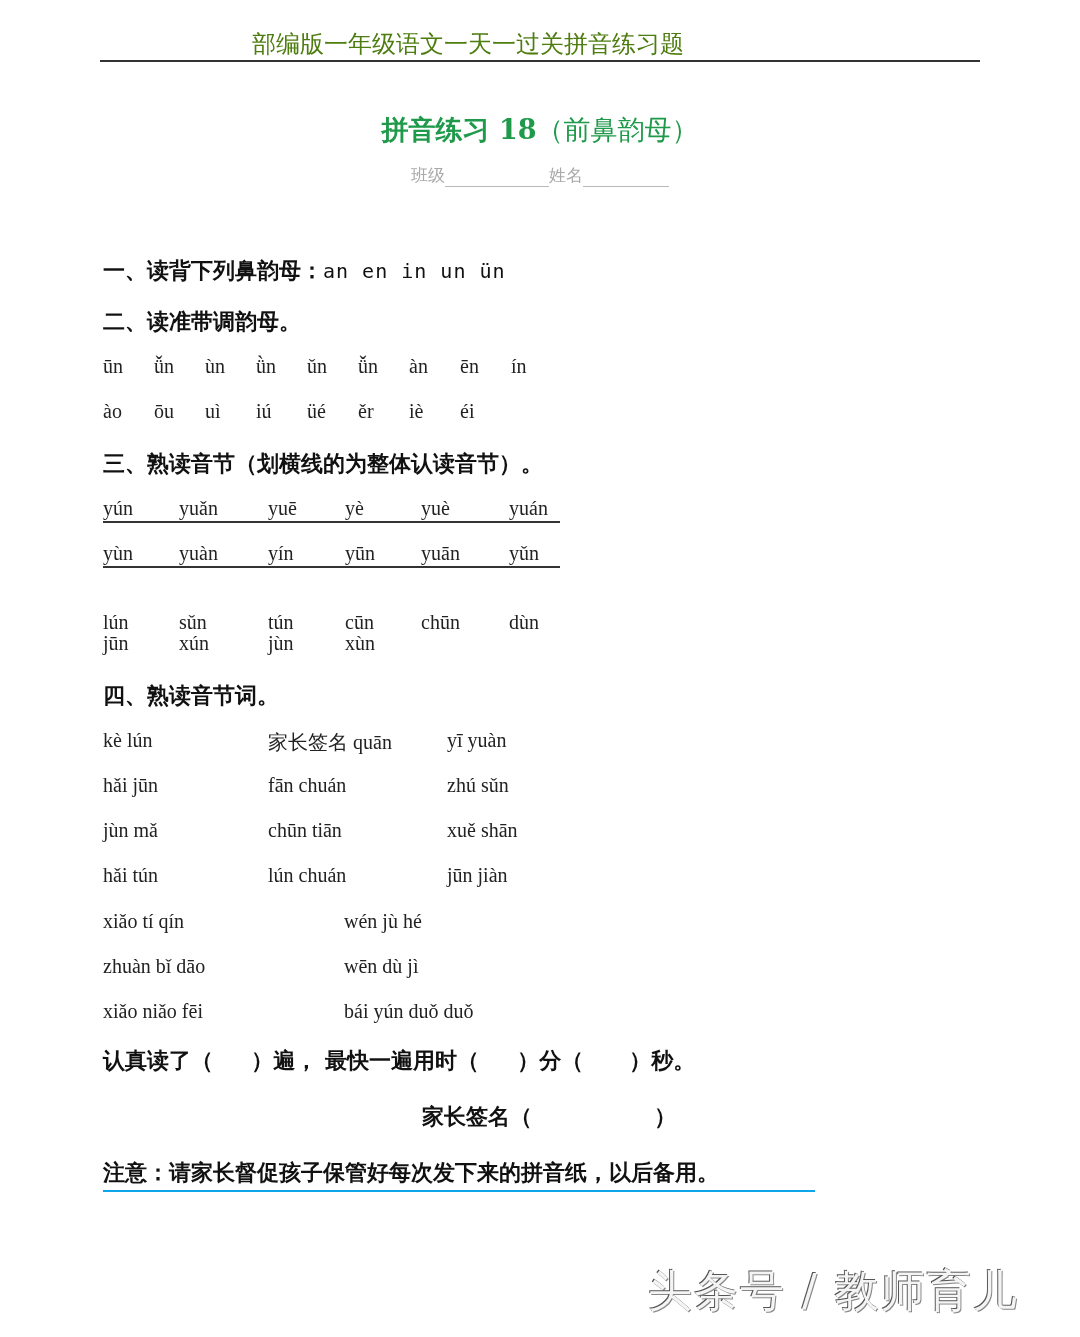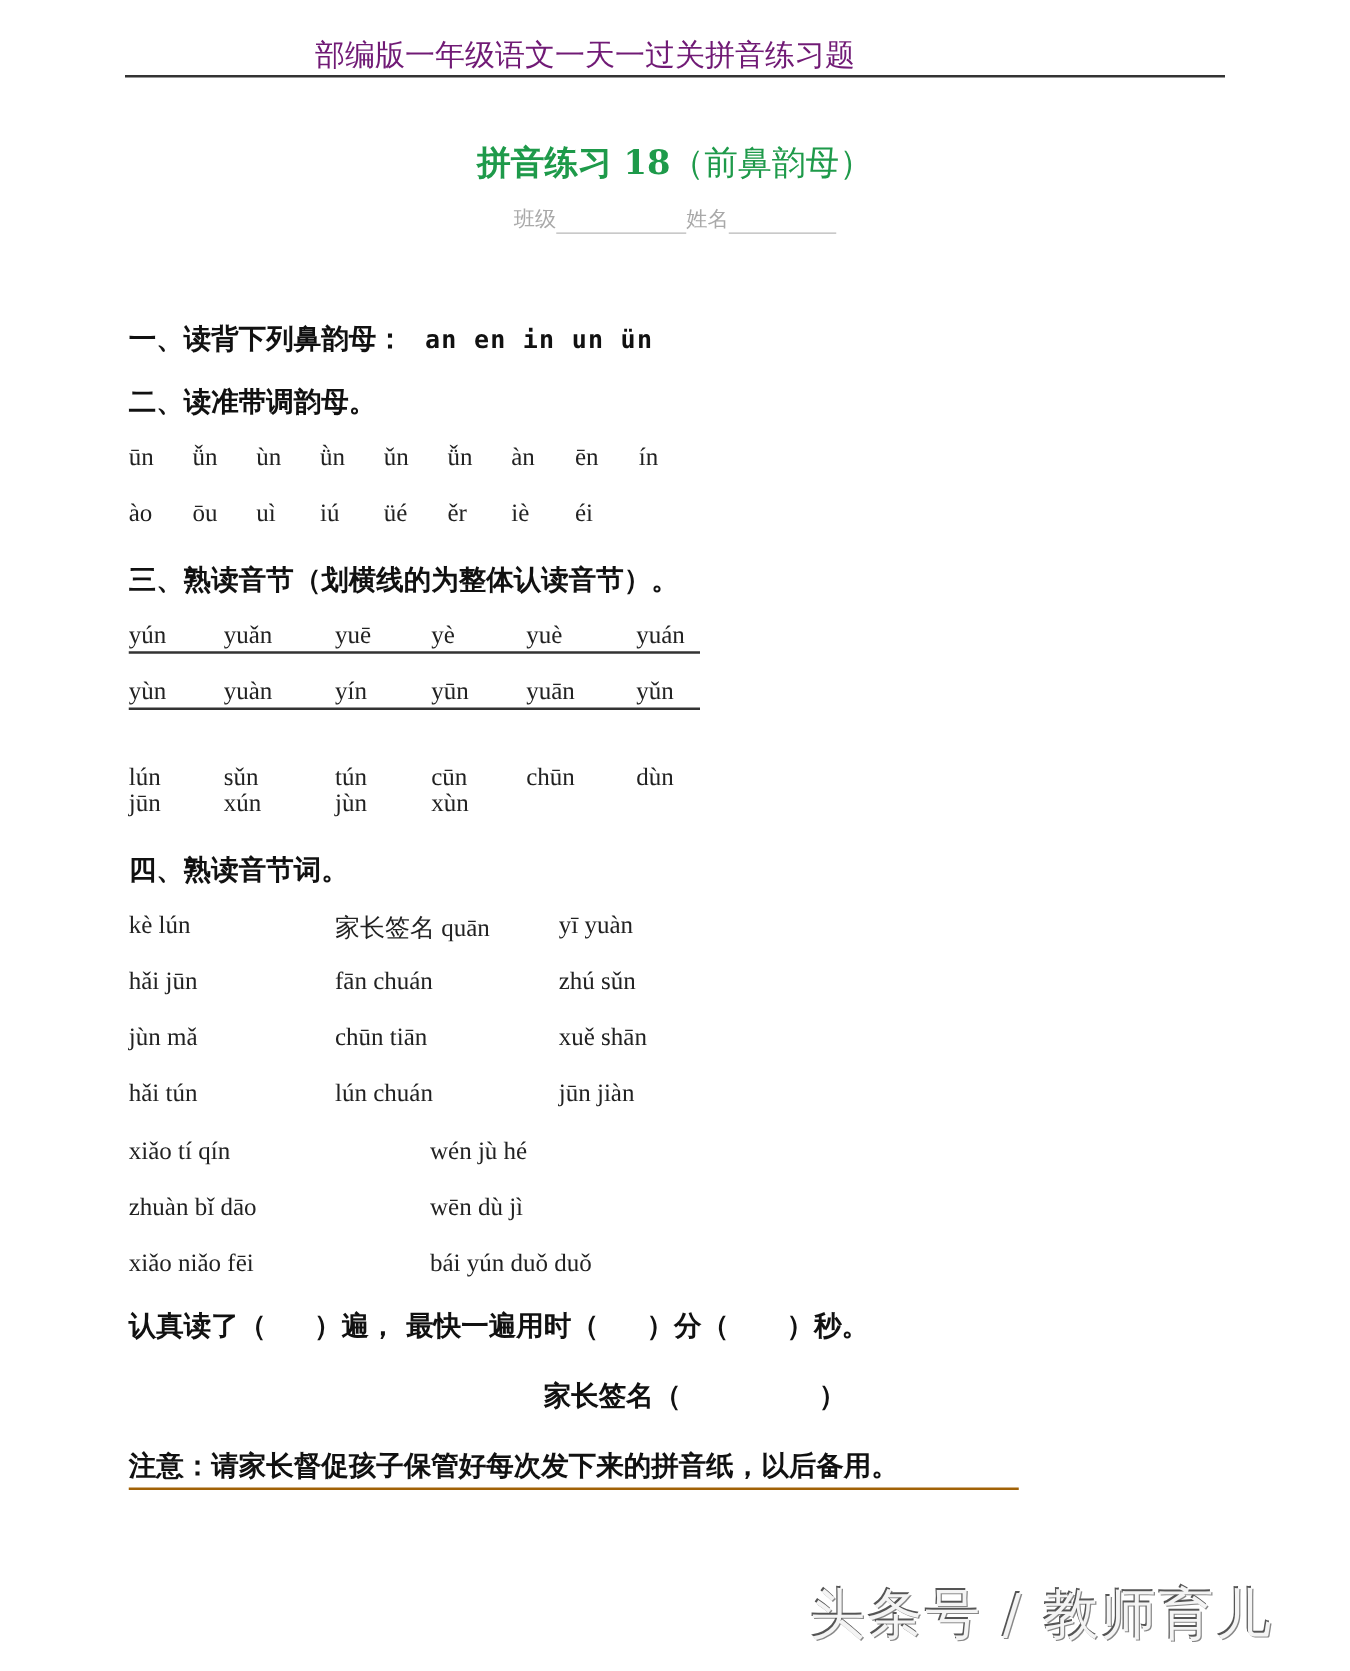--- a/index.html
+++ b/index.html
@@ -3,46 +3,46 @@
 <meta charset="utf-8">
 <style>
   html, body { margin: 0; padding: 0; }
   body {
     width: 1080px; height: 1337px; background: #ffffff; position: relative; overflow: hidden;
     font-family: "DejaVu Serif", "Liberation Serif", serif; color: #1a1a1a;
   }
   .abs { position: absolute; }
   .header-title {
     left: 0; width: 936px; top: 28px; text-align: center;
-    font-family: Liberation Mono, monospace; font-size: 24px; color: #701a75; letter-spacing: 0px;
+    font-family: Liberation Mono, monospace; font-size: 24px; color: #4d7c0f; letter-spacing: 0px;
   }
   .header-rule { left: 100px; width: 880px; top: 60px; height: 0; border-top: 2px solid #333; }
   .title {
     left: 0; width: 1080px; top: 112px; text-align: center;
     font-family: "DejaVu Serif", serif; font-size: 27px; font-weight: bold; color: #1e9a4a;
   }
   .title .sub { font-weight: normal; }
   .name-line {
     left: 0; width: 1080px; top: 164px; text-align: center;
     font-family: Liberation Mono, monospace; font-size: 17px; color: #a9a9a9;
   }
   .blank { display: inline-block; border-bottom: 1px solid #b8b8b8; height: 18px; vertical-align: bottom; }
   .heading {
     left: 103px; font-family: "DejaVu Sans", sans-serif; font-weight: bold; font-size: 22px; color: #111;
     white-space: nowrap;
   }
-  .heading .py { font-weight: bold; font-family: "DejaVu Sans Mono", monospace; font-size: 20px; letter-spacing: 1px; margin-left: 17px; }
+  .heading .py { font-weight: normal; font-family: "DejaVu Sans Mono", monospace; font-size: 20px; letter-spacing: 1px; }
   .row { left: 103px; white-space: nowrap; font-family: "DejaVu Sans Mono", "Liberation Mono", monospace; font-size: 20px; color: #222; }
   .cell { position: absolute; top: 0; white-space: nowrap; font-family: Liberation Serif, serif; }
   .underline-rule { position: absolute; left: 103px; width: 457px; border-top: 2px solid #333; }
   .footer-text { left: 103px; font-family: "DejaVu Sans", sans-serif; font-weight: bold; font-size: 22px; color: #111; white-space: nowrap; }
-  .sign { left: 422px; font-family: Liberation Serif, serif; font-weight: bold; font-size: 22px; color: #111; white-space: nowrap; margin-left: 13px; }
+  .sign { left: 422px; font-family: Liberation Sans, sans-serif; font-weight: bold; font-size: 22px; color: #111; white-space: nowrap; }
   .note {
     left: 103px; font-family: "DejaVu Sans", sans-serif; font-weight: bold; font-size: 22px; color: #111;
-    white-space: nowrap; border-bottom: 2px solid #a16207; padding-bottom: 2px; width: 712px;
+    white-space: nowrap; border-bottom: 2px solid #0ea5e9; padding-bottom: 2px; width: 712px;
   }
   .watermark {
     left: 648px; top: 1262px; font-family: "DejaVu Sans", sans-serif; font-size: 44px; color: #f4f4f4;
     text-shadow: -1px -1px 0 #555, 1px 1px 0 #888; letter-spacing: 2px; white-space: nowrap;
   }
 </style>
 </head>
 <body>
 
 <div class="abs header-title">部编版一年级语文一天一过关拼音练习题</div>

